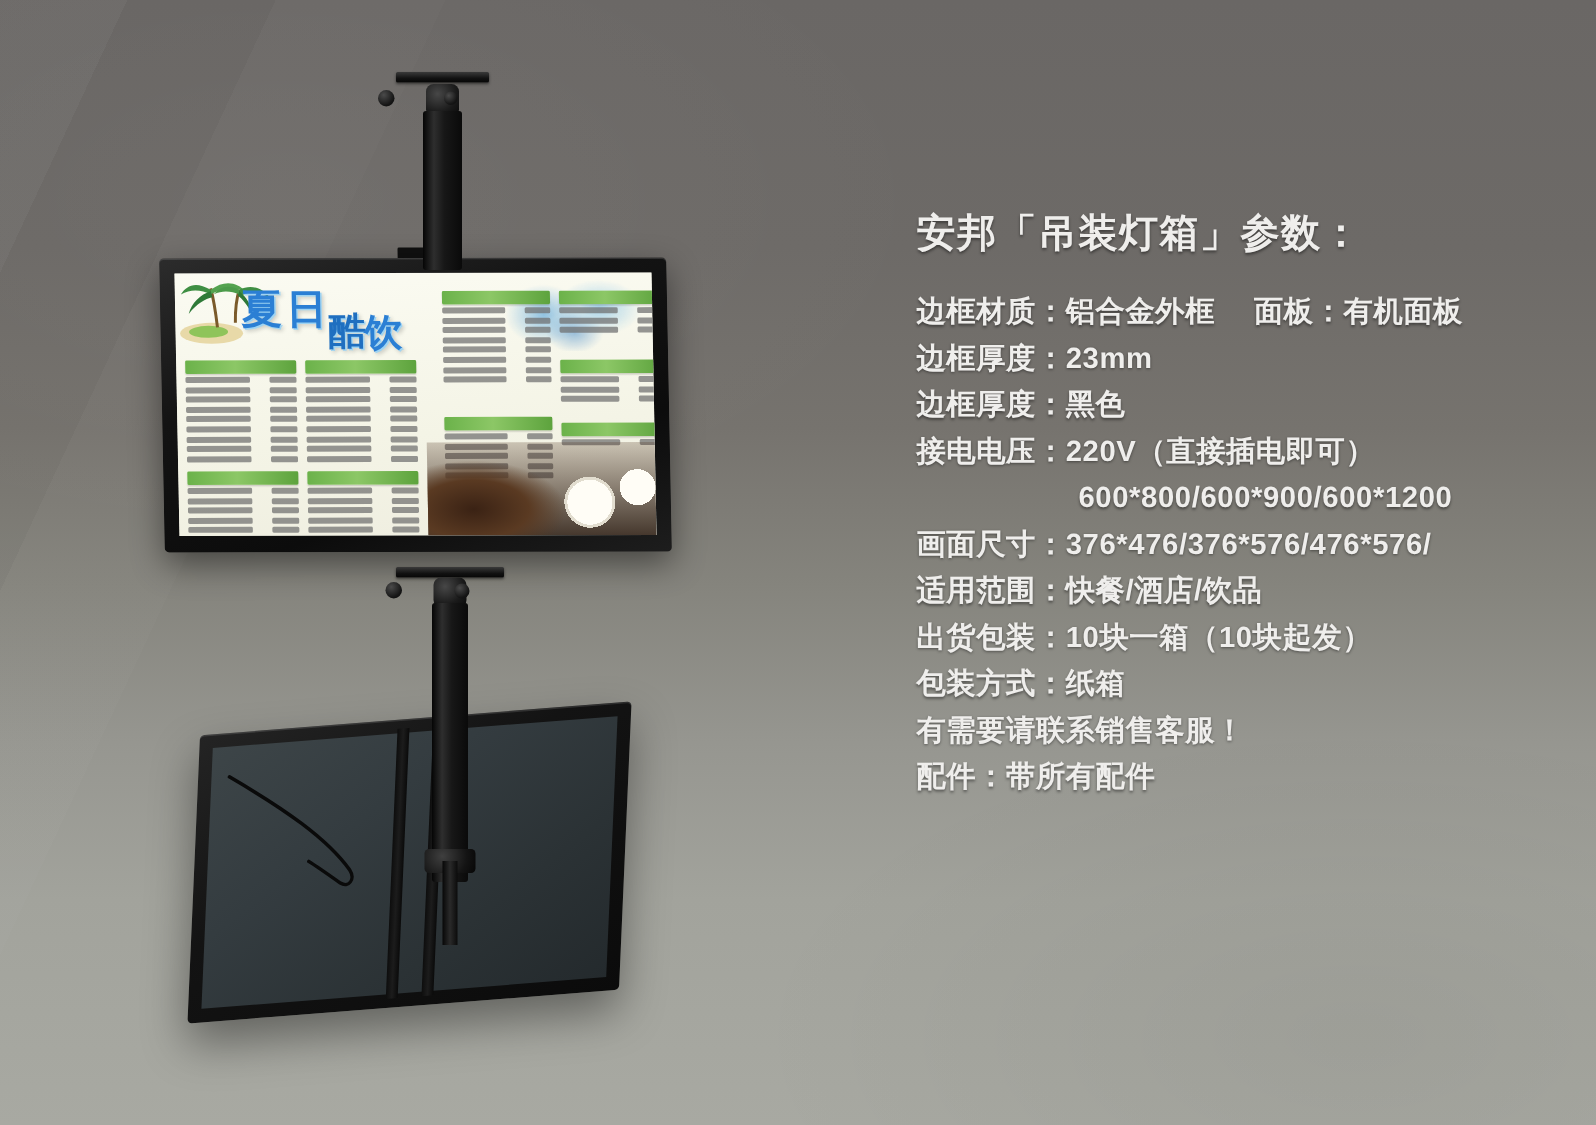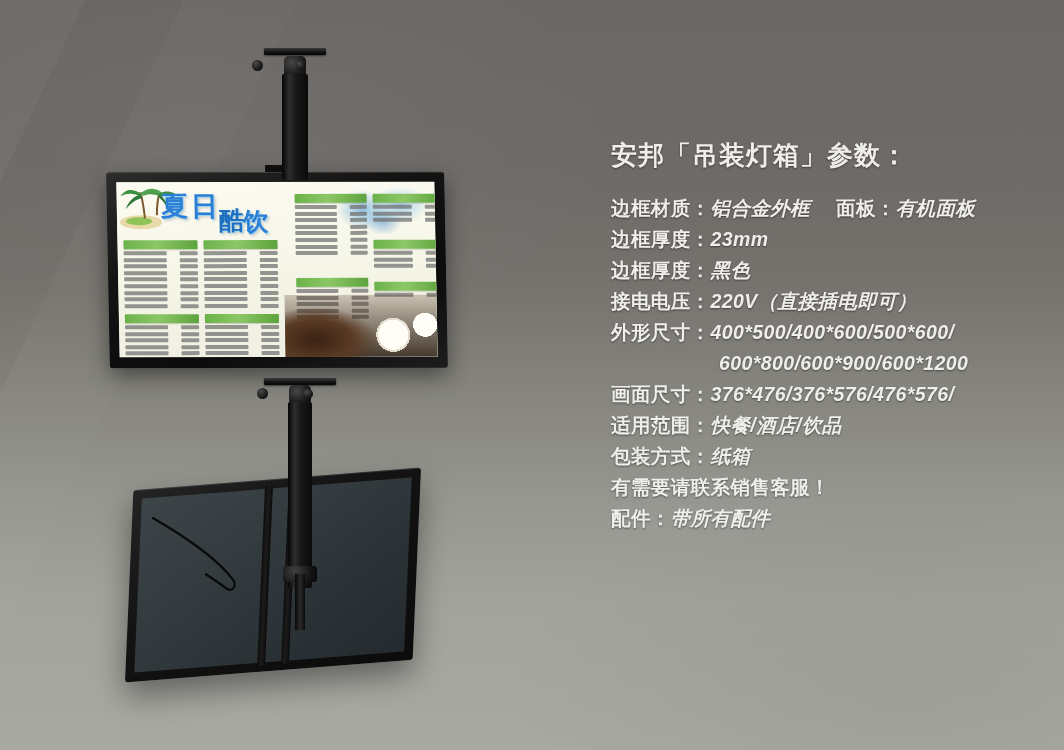--- a/index.html
+++ b/index.html
@@ -27,21 +27,21 @@
   }
   .spec-title{
     font-size:26px;font-weight:700;letter-spacing:1px;line-height:1.25;
     margin-bottom:21px;white-space:nowrap;
   }
   .spec-line{
     font-size:19.5px;font-weight:700;line-height:31px;white-space:nowrap;
     letter-spacing:.4px;
   }
   .spec-line .lbl{display:inline;}
-  .spec-line .val{display:inline;font-style:italic;}
+  .spec-line .val{display:inline;}
   .spec-line.indent{padding-left:108px;}
   .spec-line .gap{display:inline-block;width:26px;}
 
   
   .lb-top{
     position:absolute;left:108px;top:172px;width:338px;height:196px;
     transform:rotate(-1.1deg) skewY(1.0deg);
     z-index:4;
   }
   .lb-top .frame{
@@ -466,23 +466,23 @@
     <div class="rail r2"></div>
   </div>
 
   <div class="spec-panel">
     <div class="spec-title">安邦「吊装灯箱」参数：</div>
     <div id="spec-lines">
         <div class="spec-line"><span class="lbl">边框材质：</span><span class="val">铝合金外框</span><span class="gap"></span><span class="lbl">面板：</span><span class="val">有机面板</span></div>
         <div class="spec-line"><span class="lbl">边框厚度：</span><span class="val">23mm</span></div>
         <div class="spec-line"><span class="lbl">边框厚度：</span><span class="val">黑色</span></div>
         <div class="spec-line"><span class="lbl">接电电压：</span><span class="val">220V（直接插电即可）</span></div>
-        <div class="spec-line"><span class="lbl">外形尺寸：</span><span class="val">400*500/400*600/500*600/</span></div>
         <div class="spec-line indent"><span class="val">600*800/600*900/600*1200</span></div>
         <div class="spec-line"><span class="lbl">画面尺寸：</span><span class="val">376*476/376*576/476*576/</span></div>
         <div class="spec-line"><span class="lbl">适用范围：</span><span class="val">快餐/酒店/饮品</span></div>
+        <div class="spec-line"><span class="lbl">出货包装：</span><span class="val">10块一箱（10块起发）</span></div>
         <div class="spec-line"><span class="lbl">包装方式：</span><span class="val">纸箱</span></div>
         <div class="spec-line"><span class="lbl">有需要请联系销售客服！</span></div>
         <div class="spec-line"><span class="lbl">配件：</span><span class="val">带所有配件</span></div>
       </div>
   </div>
 
 </div>
 
 </body></html>

